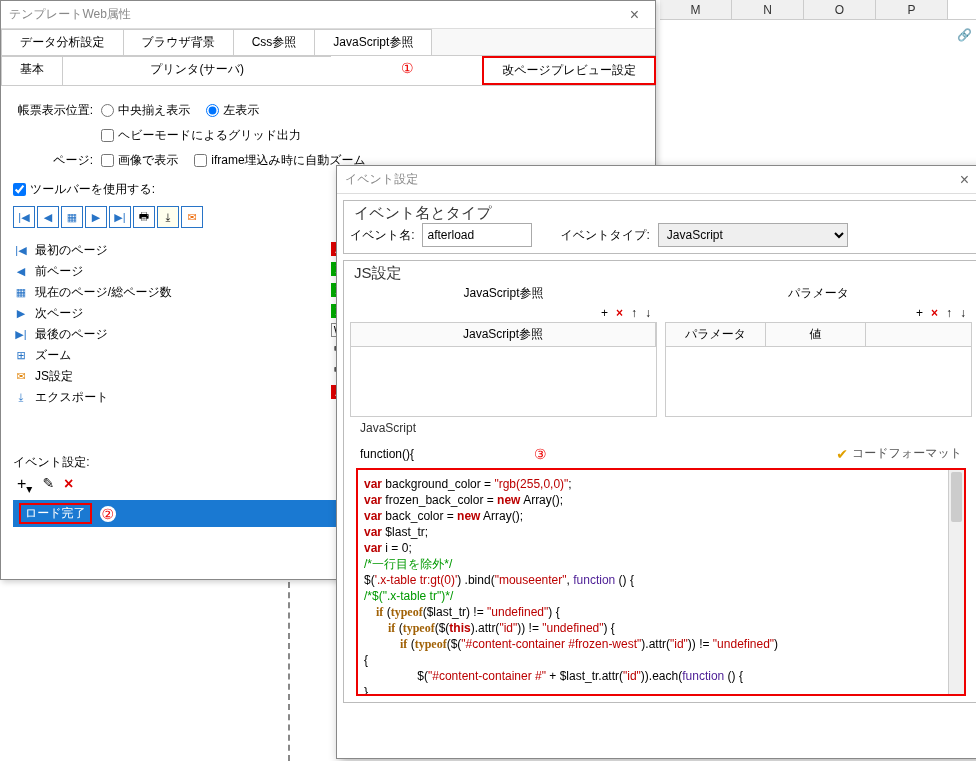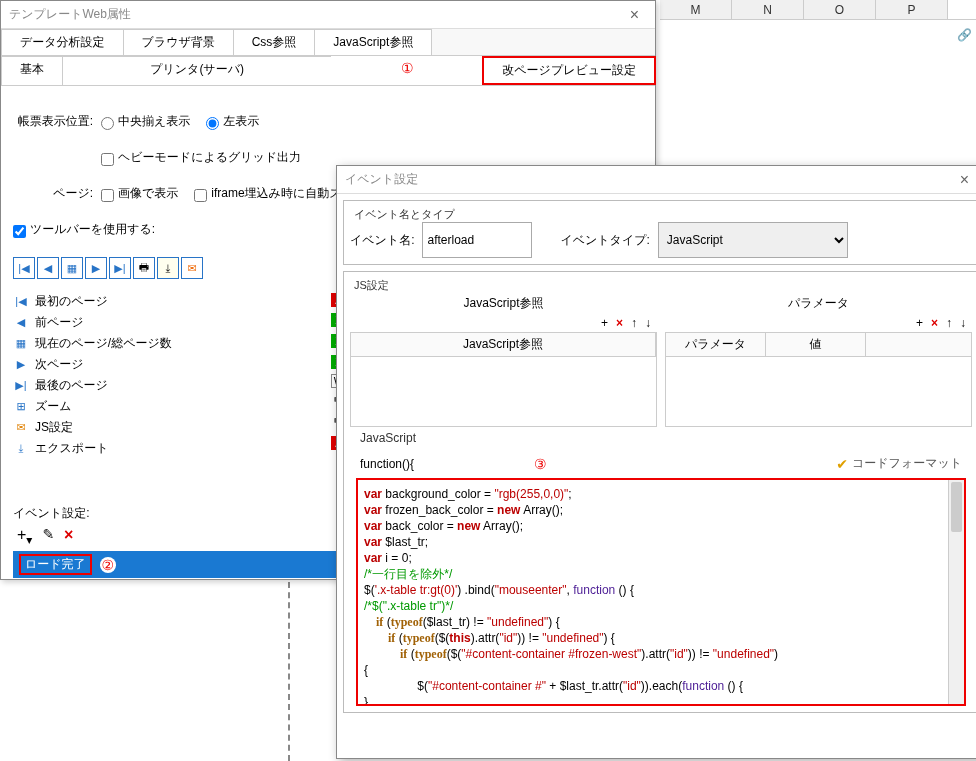--- a/index.html
+++ b/index.html
@@ -14,21 +14,21 @@
 .win1 { position: absolute; left: 0; top: 0; width: 656px; height: 580px; background: #fff; border: 1px solid #888; box-shadow: 2px 2px 6px rgba(0,0,0,0.2); z-index: 5; }
 .titlebar { height: 28px; background: #fff; border-bottom: 1px solid #ddd; display: flex; align-items: center; padding: 0 8px; color: #888; }
 .titlebar .close { margin-left: auto; color: #666; font-size: 16px; padding: 0 8px; cursor: pointer; }
 
 .tab-row { display: flex; border-bottom: 1px solid #ccc; background: #f8f8f8; }
 .tab { padding: 4px 18px; border: 1px solid #ccc; border-bottom: none; margin-right: -1px; background: #fff; cursor: pointer; white-space: nowrap; }
 .tab.hl { border: 2px solid #e00; }
 .circ { display: inline-block; color: #e00; font-size: 14px; }
 
 .panel { padding: 8px 12px; }
-.row { display: flex; align-items: flex-end; margin: 19px 0; }
+.row { display: flex; align-items: center; margin: 8px 0; }
 .row .lbl { width: 80px; text-align: right; margin-right: 8px; }
 .radio, .chk { margin-right: 4px; }
 .chk-label { margin-right: 16px; }
 
 .toolbar { display: flex; gap: 2px; margin: 6px 0 12px 0; }
 .tbtn { width: 22px; height: 22px; border: 1px solid #2874c7; display: flex; align-items: center; justify-content: center; font-size: 11px; cursor: pointer; }
 .tbtn.blue { color: #2874c7; }
 .tbtn.green { background: #ffe; }
 .tbtn.orange { color: #e60; }
 
@@ -43,23 +43,23 @@
 
 .evt-label { margin-top: 46px; }
 .evt-tools { display: flex; gap: 10px; margin: 4px 0; padding-left: 4px; }
 .evt-add { font-size: 16px; } .evt-edit { font-size: 14px; } .evt-del { color: #d00; font-size: 16px; font-weight: bold; }
 .evt-item { background: #1a79d2; color: #fff; padding: 3px 6px; display: flex; align-items: center; }
 .evt-item .box { border: 2px solid #e00; padding: 0 4px; margin-right: 8px; color: #fff; }
 
 
 .win2 { position: absolute; left: 336px; top: 165px; width: 650px; height: 594px; background: #fff; border: 1px solid #888; box-shadow: 3px 3px 10px rgba(0,0,0,0.3); z-index: 10; }
 .fieldset { border: 1px solid #bbb; margin: 6px; padding: 6px; }
-.fieldset > .legend { font-size: 11px; margin-top: -14px; background: #fff; display: inline-block; padding: 0 4px; color: #333; }
+.fieldset > .legend { font-size: 15px; margin-top: -14px; background: #fff; display: inline-block; padding: 0 4px; color: #333; }
 .fld-row { display: flex; align-items: center; gap: 8px; }
-.fld-row input, .fld-row select { border: 1px solid #aaa; padding: 1px 4px; height: 36px; }
+.fld-row input, .fld-row select { border: 1px solid #aaa; padding: 1px 4px; height: 24px; }
 .js-head { display: flex; }
 .js-head .left { flex: 1; }
 .js-head .right { flex: 1; }
 .head-lbl { text-align: center; padding: 2px; }
 .icon-row { display: flex; justify-content: flex-end; gap: 8px; font-size: 16px; padding: 2px 6px; }
 .icon-row .del { color: #d00; font-weight: bold; }
 .table-head { display: flex; border: 1px solid #ccc; background: #fafafa; }
 .table-head div { padding: 3px 6px; text-align: center; border-right: 1px solid #ccc; }
 .table-head .c1 { flex: 1; } .table-head .c2 { width: 100px; } .table-head .c3 { width: 100px; }
 

